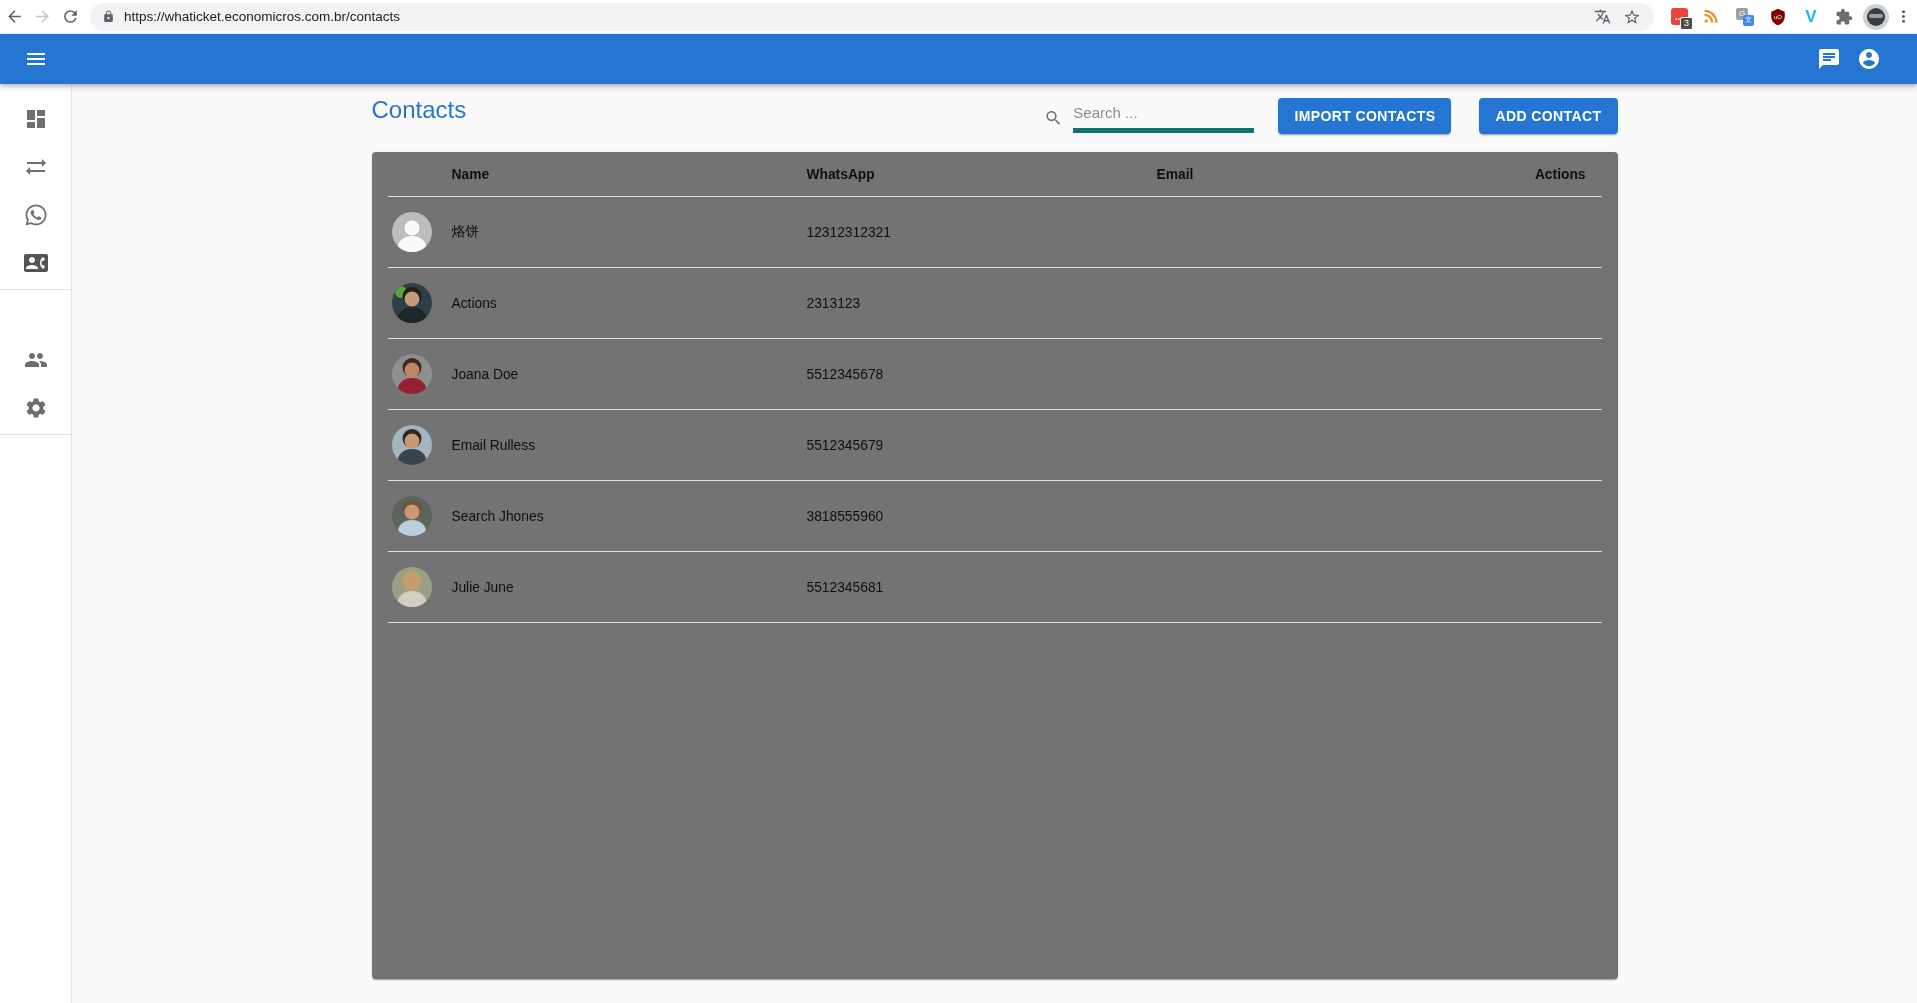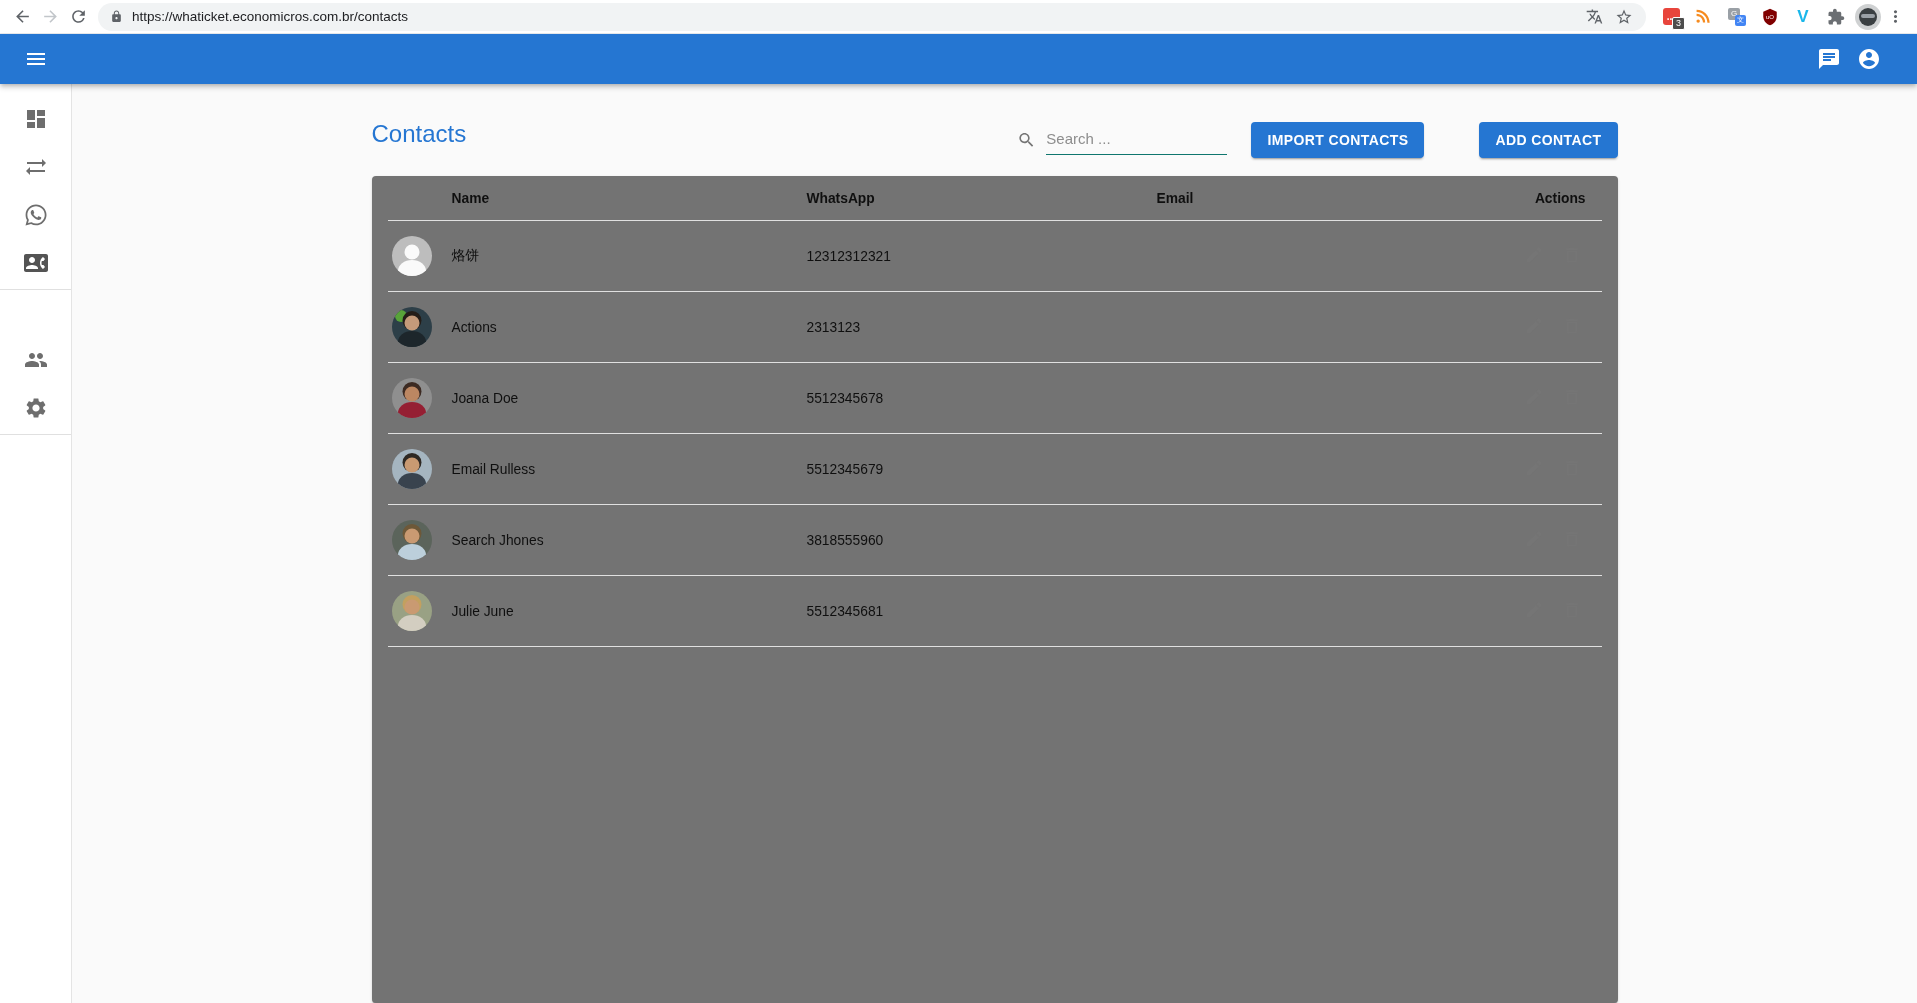--- a/index.html
+++ b/index.html
@@ -1,21 +1,21 @@
 <!DOCTYPE html>
 <html><head>
 <meta charset="utf-8">
 <style>
   * { margin:0; padding:0; box-sizing:border-box; }
   html,body { width:1917px; height:1003px; overflow:hidden; }
   body { font-family:"Liberation Sans", sans-serif; background:#fafafa; }
   #screen { width:1917px; height:1003px; display:flex; flex-direction:column; }
 
   
-  .browser-bar { height:34px; background:#ffffff; display:flex; align-items:center; padding:0 8px; flex:0 0 auto; border-bottom:1px solid #e8eaed; }
+  .browser-bar { height:34px; background:#ffffff; display:flex; align-items:center; padding:0 0; flex:0 0 auto; border-bottom:1px solid #e8eaed; }
   .nav-btn { width:28px; height:28px; border:none; background:transparent; display:flex; align-items:center; justify-content:center; border-radius:50%; cursor:pointer; flex:0 0 auto; }
   .nav-btn svg { width:19px; height:19px; }
   .omnibox { flex:1 1 auto; height:28px; background:#f1f3f4; border-radius:14px; margin:0 6px; display:flex; align-items:center; padding:0 12px; min-width:0; }
   .omnibox .url-text { font-size:13.5px; color:#202124; margin-left:9px; flex:1 1 auto; white-space:nowrap; overflow:hidden; }
   .omni-icon { width:20px; height:20px; display:flex; align-items:center; justify-content:center; flex:0 0 auto; margin-left:10px; cursor:pointer; }
   .ext-area { display:flex; align-items:center; gap:13px; padding:0 9px; flex:0 0 auto; }
   .ext-icon { width:20px; height:20px; display:flex; align-items:center; justify-content:center; cursor:pointer; position:relative; }
   .ext-red { width:17px; height:17px; background:#e8453c; border-radius:3px; color:#fff; font-size:10px; font-weight:bold; display:flex; align-items:center; justify-content:center; line-height:1; }
   .ext-badge { position:absolute; right:-4px; bottom:-3px; background:#4d4d4d; color:#fff; font-size:9px; padding:0 3px; border-radius:2px; border:1px solid #fff; line-height:11px; }
   .gt-wrap { position:relative; width:18px; height:18px; }
@@ -38,29 +38,29 @@
   .side-item { height:48px; display:flex; align-items:center; justify-content:center; color:#6e6e6e; cursor:pointer; }
   .side-item svg { width:24px; height:24px; fill:currentColor; }
   .side-item.active { color:#545454; }
   .side-divider { border:none; border-top:1px solid #e0e0e0; margin:2px 0; }
   .side-gap { height:44px; }
 
   .main { flex:1 1 auto; background:#fafafa; overflow:hidden; }
   .container { width:1246px; margin:0 auto; }
 
   
-  .page-header { display:flex; justify-content:space-between; align-items:flex-start; padding-top:36px; }
+  .page-header { display:flex; justify-content:space-between; align-items:flex-start; padding-top:12px; }
   .page-title { font-size:24px; font-weight:400; color:#2576d2; }
   .header-right { display:flex; align-items:center; gap:24px; padding-top:2px; }
   .search-box { display:flex; align-items:flex-end; width:210px; }
   .search-box svg { width:22px; height:22px; fill:#757575; margin-bottom:4px; }
-  .search-input { border:none; border-bottom:1px solid #0f766e; background:transparent; outline:none; width:100%; margin-left:10px; font-size:15px; padding:4px 0 7px; color:#424242; font-family:inherit; }
+  .search-input { border:none; border-bottom:5px solid #0f766e; background:transparent; outline:none; width:100%; margin-left:10px; font-size:15px; padding:4px 0 7px; color:#424242; font-family:inherit; }
   .search-input::placeholder { color:#8d8d8d; }
   .btn { background:#2576d2; color:#fff; border:none; border-radius:4px; height:36px; padding:0 16px; font-size:14px; font-weight:bold; letter-spacing:.4px; cursor:pointer; font-family:inherit; box-shadow:0 3px 1px -2px rgba(0,0,0,.2), 0 2px 2px 0 rgba(0,0,0,.14); }
-  .btn-add { margin-left:31px; }
+  .btn-add { margin-left:4px; }
 
   
   .card { margin-top:18px; background:#737373; border-radius:4px; height:827px; padding:0 16px; box-shadow:0 1px 3px rgba(0,0,0,.12), 0 1px 1px rgba(0,0,0,.14), 0 2px 1px -1px rgba(0,0,0,.2); overflow:hidden; }
   table { width:100%; border-collapse:collapse; table-layout:fixed; }
   th { text-align:left; font-size:13.8px; font-weight:bold; color:rgba(0,0,0,.87); padding:15px 16px 14px; border-bottom:1px solid #e0e0e0; }
   th.col-avatar { width:48px; padding-left:4px; padding-right:4px; }
   th.col-name { width:355px; }
   th.col-whatsapp { width:350px; }
   th.col-email { width:330px; }
   th.col-actions { text-align:right; }

